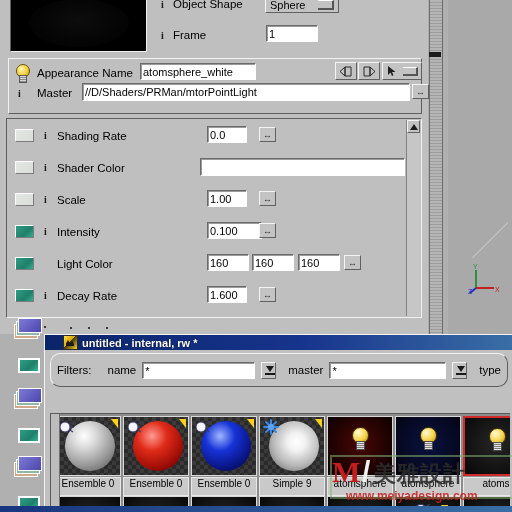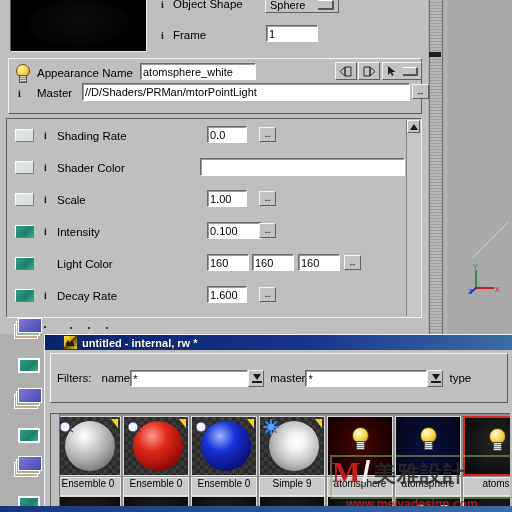--- a/index.html
+++ b/index.html
@@ -89,22 +89,22 @@
   #appicon{width:13px;height:13px;flex:0 0 13px;
      background:linear-gradient(135deg,#ffe14d 0%,#d8a400 45%,#4b3b00 46%,#f5d033 100%);
      border:1px solid #2b2b2b;position:relative;overflow:hidden;}
   #appicon:after{content:"";position:absolute;left:2px;top:4px;width:8px;height:6px;
      background:#1b1b1b;clip-path:polygon(0 60%,25% 0,50% 55%,75% 10%,100% 70%,100% 100%,0 100%);}
 
   #menubar{height:17px;display:flex;align-items:center;gap:14px;padding:0 8px;
            background:#c0c0c0;}
   #menubar span{font-size:11.5px;color:#000;}
 
-  #filterbar{margin:3px 5px 0 5px;height:24px;display:flex;align-items:center;
-             padding:12px 6px;}
+  #filterbar{margin:3px 5px 0 5px;height:24px;display:flex;align-items:center;gap:6px;
+             padding:4px 6px;border-radius:10px;}
   #filterbar .lbl{font-size:11.5px;}
 
   .dropbtn{width:16px;height:17px;position:relative;}
   .dropbtn:after{content:"";position:absolute;left:4px;top:3px;width:0;height:0;
      border-left:4px solid transparent;border-right:4px solid transparent;border-top:6px solid #1a1a1a;}
   .dropbtn:before{content:"";position:absolute;left:3px;top:10px;width:10px;height:2px;background:#1a1a1a;}
 
   
   #grid{position:absolute;left:5px;top:78px;width:459px;height:100px;overflow:hidden;
         background:#8d8d8d;border-top:1px solid #5a5a5a;border-left:1px solid #5a5a5a;}
@@ -146,21 +146,21 @@
   .singleicon{position:absolute;width:22px;height:15px;border:2px solid #fff;
      box-sizing:border-box;background:linear-gradient(135deg,#2e9e86,#1f7f6a 60%,#36b599);}
 
   
   #wm{position:absolute;left:330px;top:455px;width:182px;height:56px;pointer-events:none;}
   #wm .cn{position:absolute;left:44px;top:4px;font-size:22px;font-weight:bold;color:#2c2c2c;
      font-family:"DejaVu Sans","Liberation Sans",sans-serif;letter-spacing:1px;opacity:.88;}
   #wm .mlogo{position:absolute;left:2px;top:2px;font-size:30px;font-weight:bold;color:#c21d1d;
      font-family:"Liberation Serif",serif;line-height:30px;}
   #wm .slash{position:absolute;left:32px;top:2px;font-size:30px;color:#f0f0f0;font-weight:bold;line-height:30px;}
-  #wm .url{position:absolute;left:16px;top:42px;font-size:12px;color:#c21d1d;font-weight:bold;opacity:.85;}
+  #wm .url{position:absolute;left:16px;top:34px;font-size:12px;color:#c21d1d;font-weight:bold;opacity:.85;}
   #wm .gbox{position:absolute;left:0;top:0;width:182px;height:40px;border:2px solid #86b36b;opacity:.55;}
 
   #statusline{position:absolute;left:0;bottom:0;width:512px;height:6px;
      background:linear-gradient(to right,#18357f,#3a6ea5);}
 
   
   .tickdot{position:absolute;width:2px;height:2px;background:#3b3b3b;}
 </style>
 </head>
 <body>

